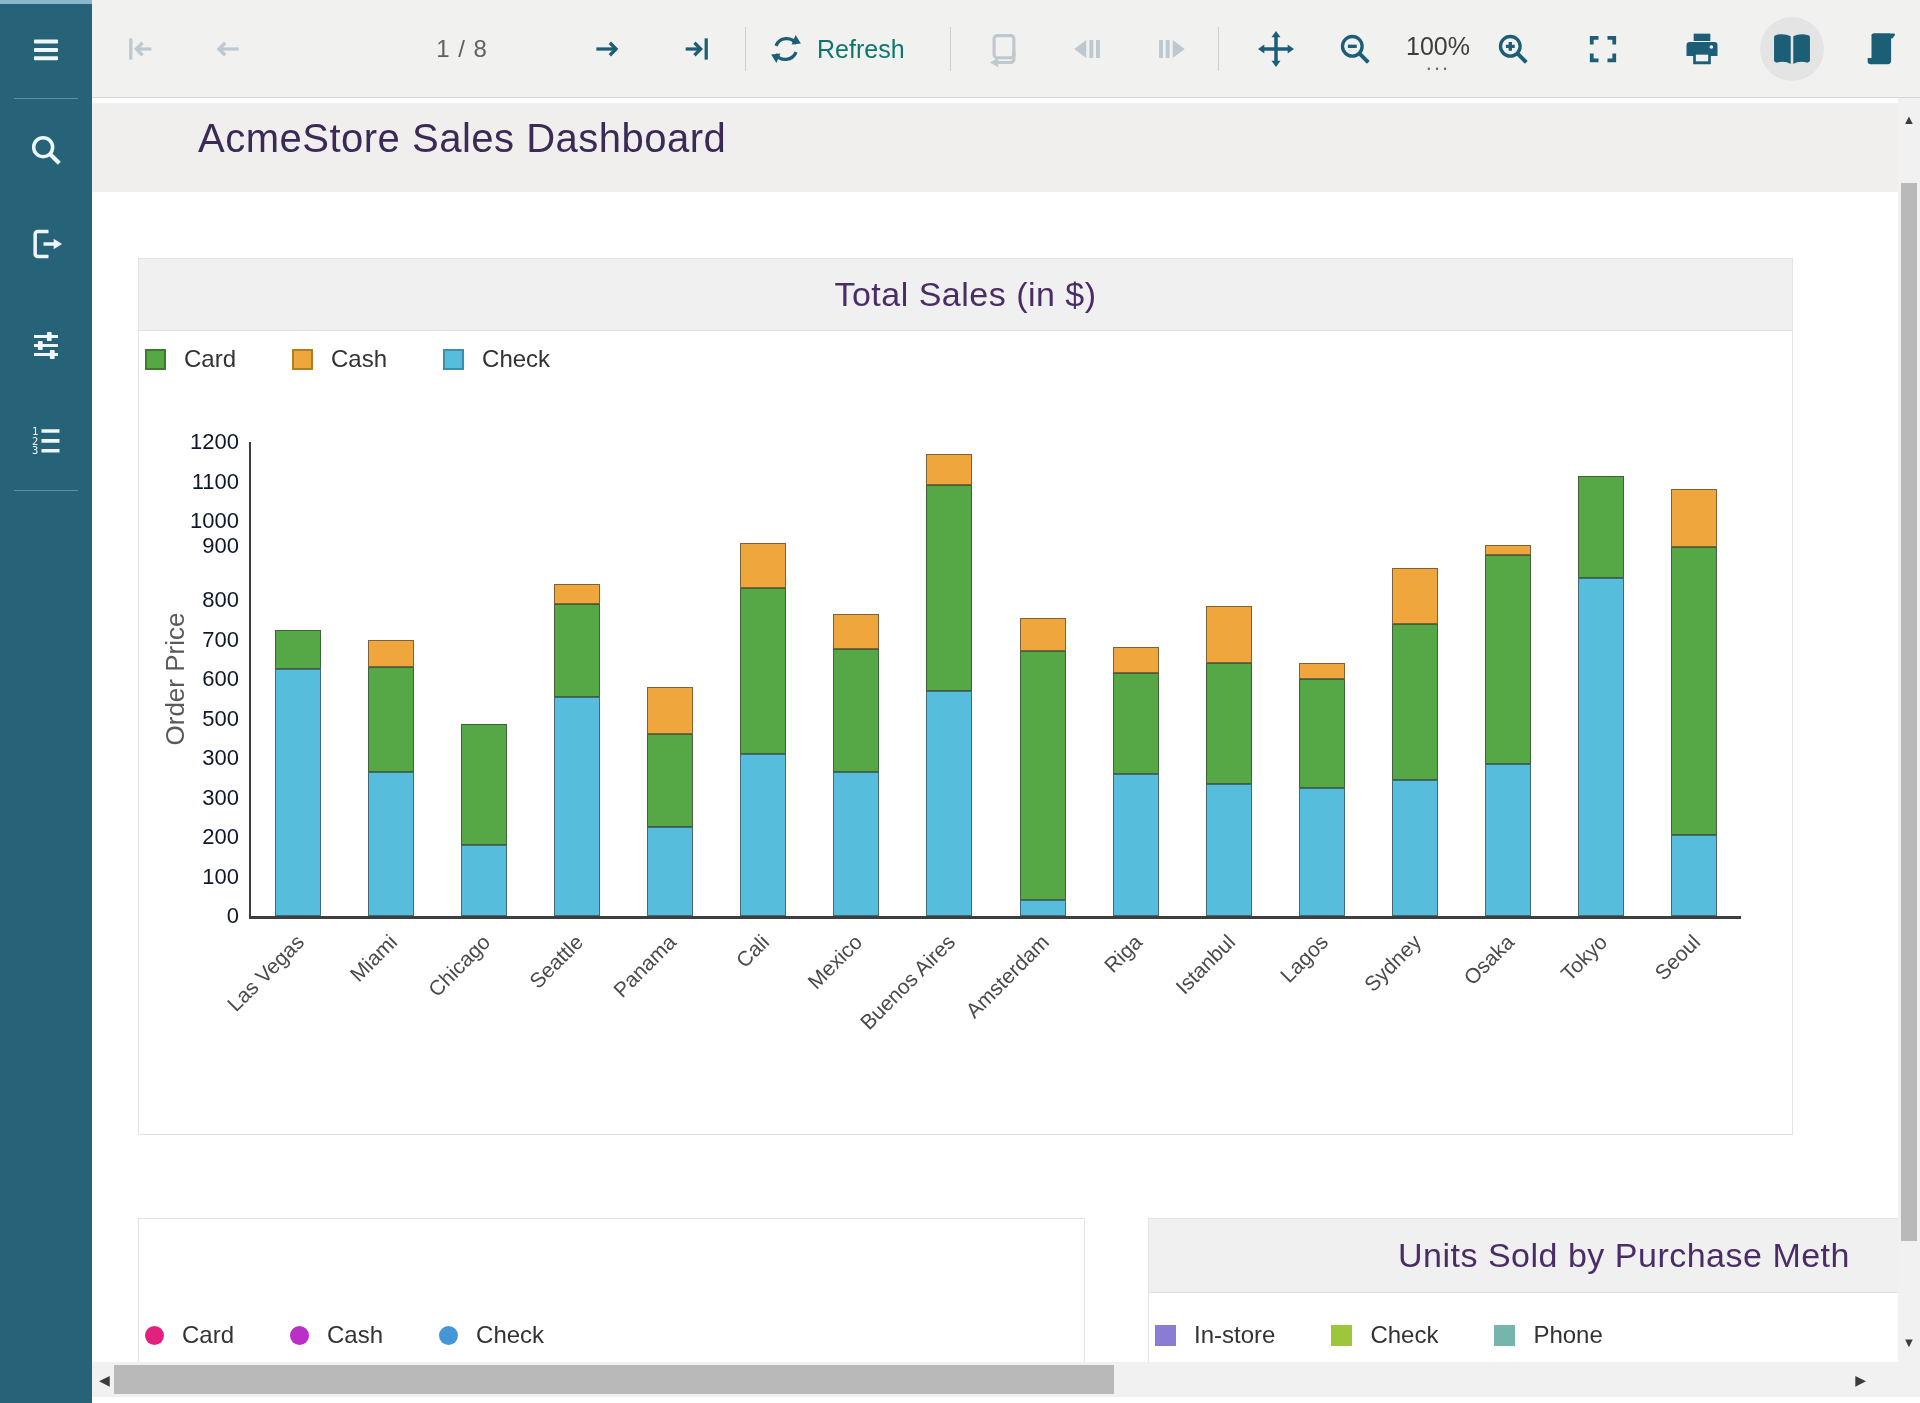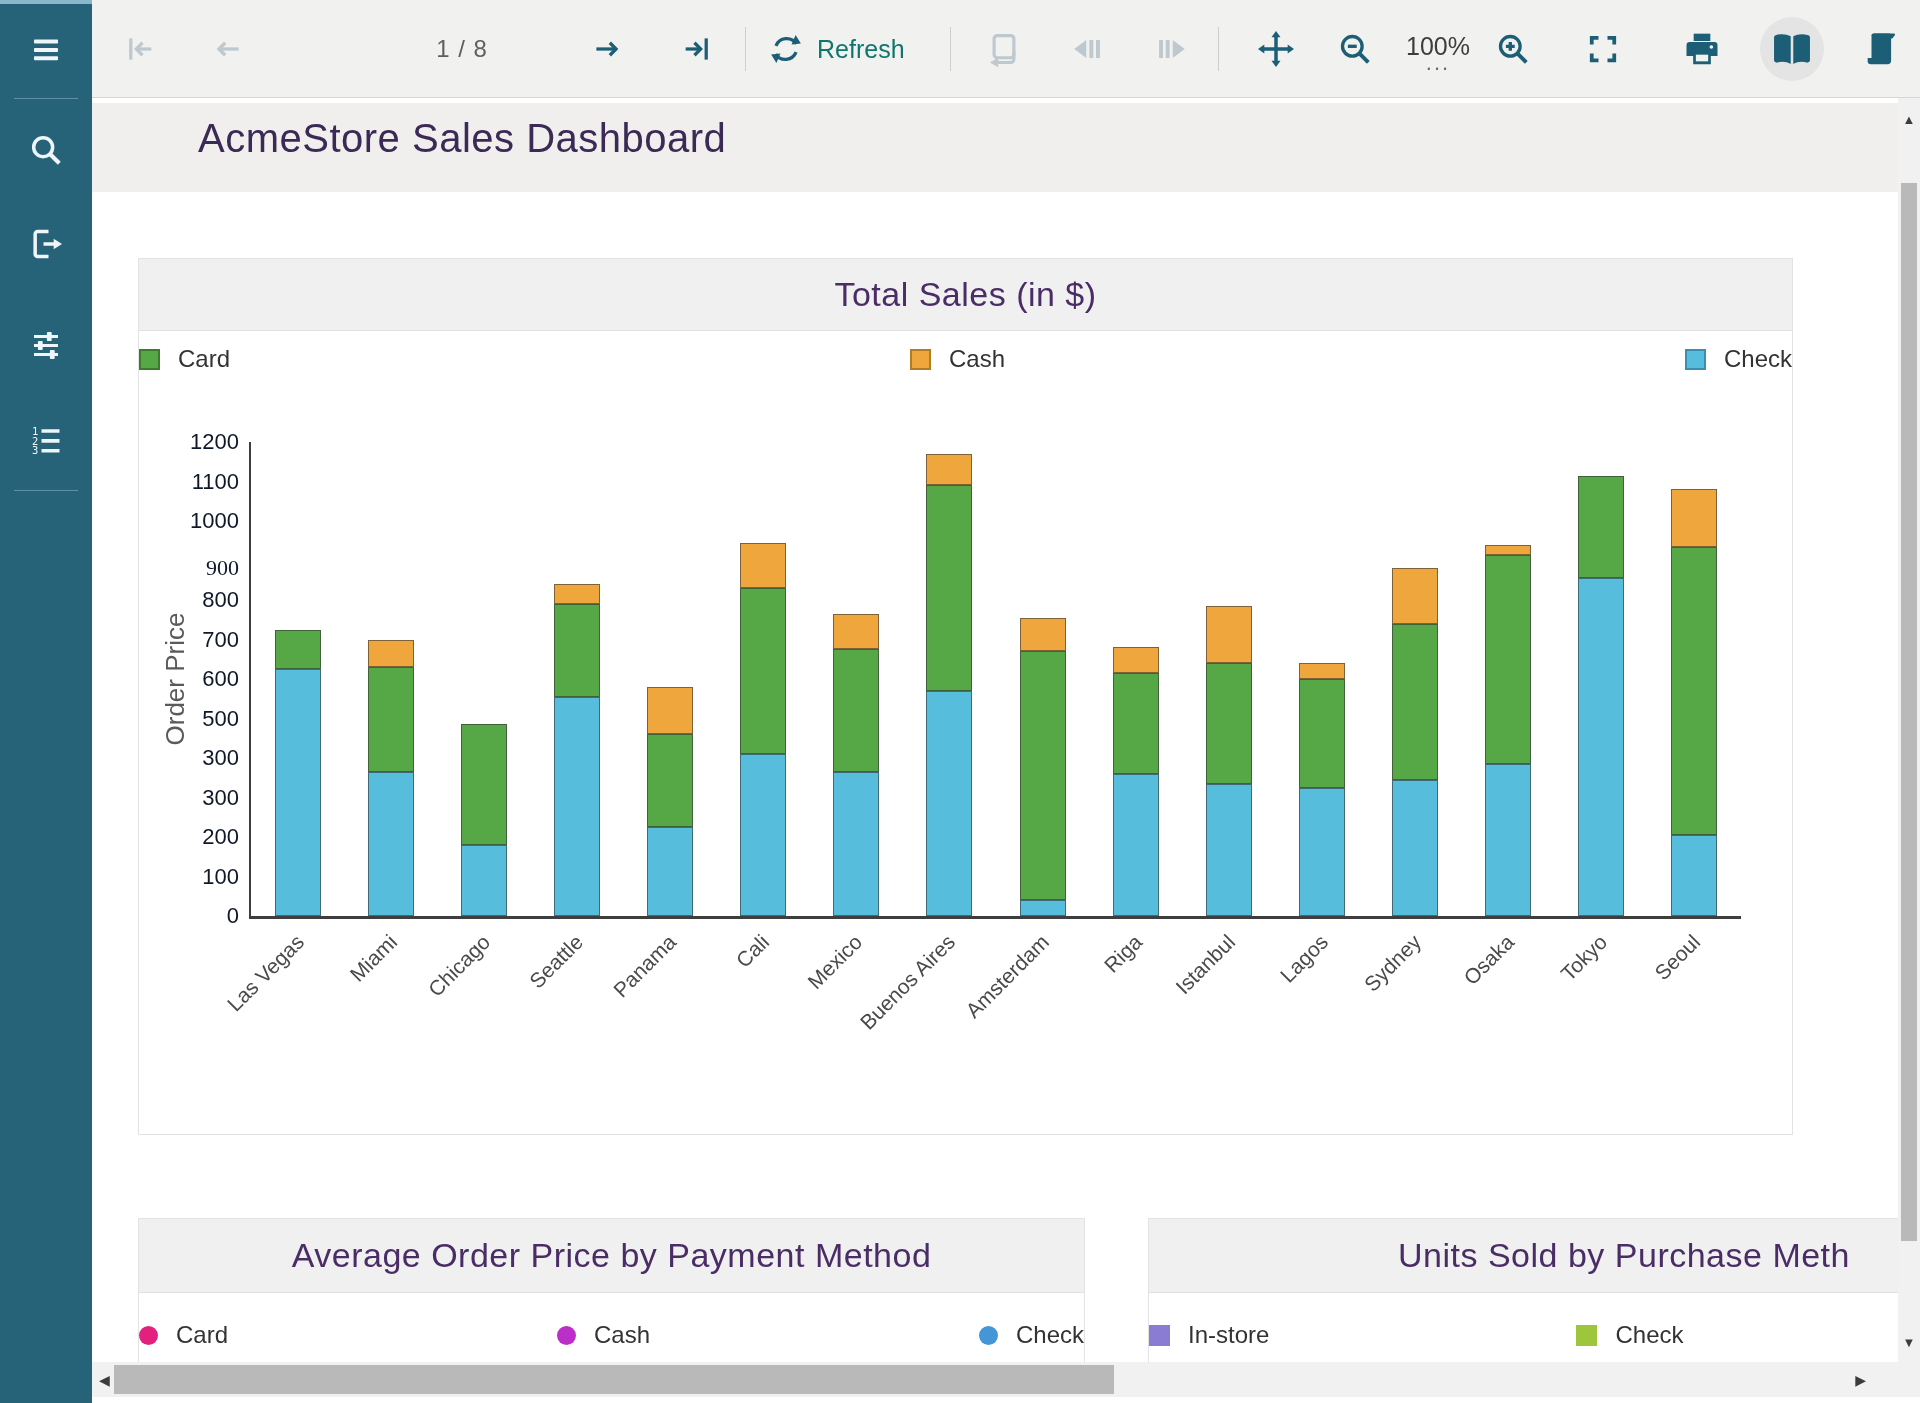--- a/index.html
+++ b/index.html
@@ -26,21 +26,21 @@
   .hl-circle{position:absolute;left:1668px;top:17px;width:64px;height:64px;border-radius:50%;background:#e4e4e4;}
   
   .content{position:absolute;left:92px;top:98px;width:1806px;height:1264px;background:#fff;overflow:hidden;}
   .header-band{position:absolute;left:0;top:5px;width:1806px;height:89px;background:#f0efee;}
   .page-title{position:absolute;left:78px;top:0;height:71px;display:flex;align-items:center;
               font-size:40px;color:#3b2a55;letter-spacing:0.5px;margin-left:28px;}
   .panel{position:absolute;background:#fff;border:1px solid #e4e3e3;box-sizing:border-box;}
   .panel-band{position:absolute;left:0;top:0;width:100%;height:72px;background:#f1f0f0;border-bottom:1px solid #e2e1e1;box-sizing:border-box;
               display:flex;align-items:center;justify-content:center;}
   .panel-title{font-size:34px;color:#4a2d66;letter-spacing:0.5px;white-space:nowrap;}
-  .legend-row{position:absolute;left:0;width:100%;display:flex;justify-content:space-between;gap:56px;}
+  .legend-row{position:absolute;left:6px;width:100%;display:flex;justify-content:flex-start;gap:56px;}
   .lg-item{display:flex;align-items:center;gap:18px;}
   .lg-label{font-size:24px;color:#333;}
   .lg-sq{width:21px;height:21px;box-sizing:border-box;}
   .lg-dot{width:19px;height:19px;border-radius:50%;}
   
   .plot{position:absolute;left:110px;top:183px;width:1490px;height:474px;
         border-left:2px solid #3e3e3e;border-bottom:3px solid #3e3e3e;box-sizing:content-box;}
   .ytick{position:absolute;right:100%;margin-right:12px;width:70px;text-align:right;
          font-size:22px;color:#0f172a;transform:translateY(-50%);}
   .ylab{position:absolute;left:-186px;top:50%;width:220px;text-align:center;
@@ -300,21 +300,21 @@
         <div class="ylab">Order Price</div>
       <div class="ytick" style="top: 474px;">0</div>
           <div class="ytick" style="top: 434.5px;">100</div>
           <div class="ytick" style="top: 395px;">200</div>
           <div class="ytick" style="top: 355.5px;">300</div>
           <div class="ytick" style="top: 316px;">300</div>
           <div class="ytick" style="top: 276.5px;">500</div>
           <div class="ytick" style="top: 237px;">600</div>
           <div class="ytick" style="top: 197.5px;">700</div>
           <div class="ytick" style="top: 158px;">800</div>
-          <div class="ytick" style="top: 126px; font-family: Liberation Serif, serif;">900</div>
+          <div class="ytick" style="top: 104px;">900</div>
           <div class="ytick" style="top: 79px;">1000</div>
           <div class="ytick" style="top: 39.5px;">1100</div>
           <div class="ytick" style="top: 0px;">1200</div>
           <div class="bar-seg" style="left: 23.5625px; width: 46px; bottom: 0px; height: 246.875px; background: rgb(86, 189, 221);"></div>
           <div class="bar-seg" style="left: 23.5625px; width: 46px; bottom: 246.875px; height: 39.5px; background: rgb(85, 168, 69);"></div>
           <div class="cat" style="left: -129.438px; top: 488px;">Las Vegas</div>
           <div class="bar-seg" style="left: 116.688px; width: 46px; bottom: 0px; height: 144.175px; background: rgb(86, 189, 221);"></div>
           <div class="bar-seg" style="left: 116.688px; width: 46px; bottom: 144.175px; height: 104.675px; background: rgb(85, 168, 69);"></div>
           <div class="bar-seg" style="left: 116.688px; width: 46px; bottom: 248.85px; height: 27.65px; background: rgb(239, 167, 61);"></div>
           <div class="cat" style="left: -36.3125px; top: 488px;">Miami</div>
@@ -369,23 +369,20 @@
           <div class="bar-seg" style="left: 1327.31px; width: 46px; bottom: 337.725px; height: 102.7px; background: rgb(85, 168, 69);"></div>
           <div class="cat" style="left: 1174.31px; top: 488px;">Tokyo</div>
           <div class="bar-seg" style="left: 1420.44px; width: 46px; bottom: 0px; height: 80.975px; background: rgb(86, 189, 221);"></div>
           <div class="bar-seg" style="left: 1420.44px; width: 46px; bottom: 80.975px; height: 288.35px; background: rgb(85, 168, 69);"></div>
           <div class="bar-seg" style="left: 1420.44px; width: 46px; bottom: 369.325px; height: 57.275px; background: rgb(239, 167, 61);"></div>
           <div class="cat" style="left: 1267.44px; top: 488px;">Seoul</div>
         </div>
     </div>
 
     <div class="panel" style="left:46px;top:1120px;width:947px;height:260px;">
-      <div class="panel-band" style="height:74px;">
-        <span class="panel-title">Average Order Price by Payment Method</span>
-      </div>
       <div class="legend-row" style="top:102px;">
           <div class="lg-item">
             <span class="lg-dot" style="background: rgb(226, 32, 125);"></span>
             <span class="lg-label">Card</span>
           </div>
           <div class="lg-item">
             <span class="lg-dot" style="background: rgb(187, 47, 200);"></span>
             <span class="lg-label">Cash</span>
           </div>
           <div class="lg-item">

